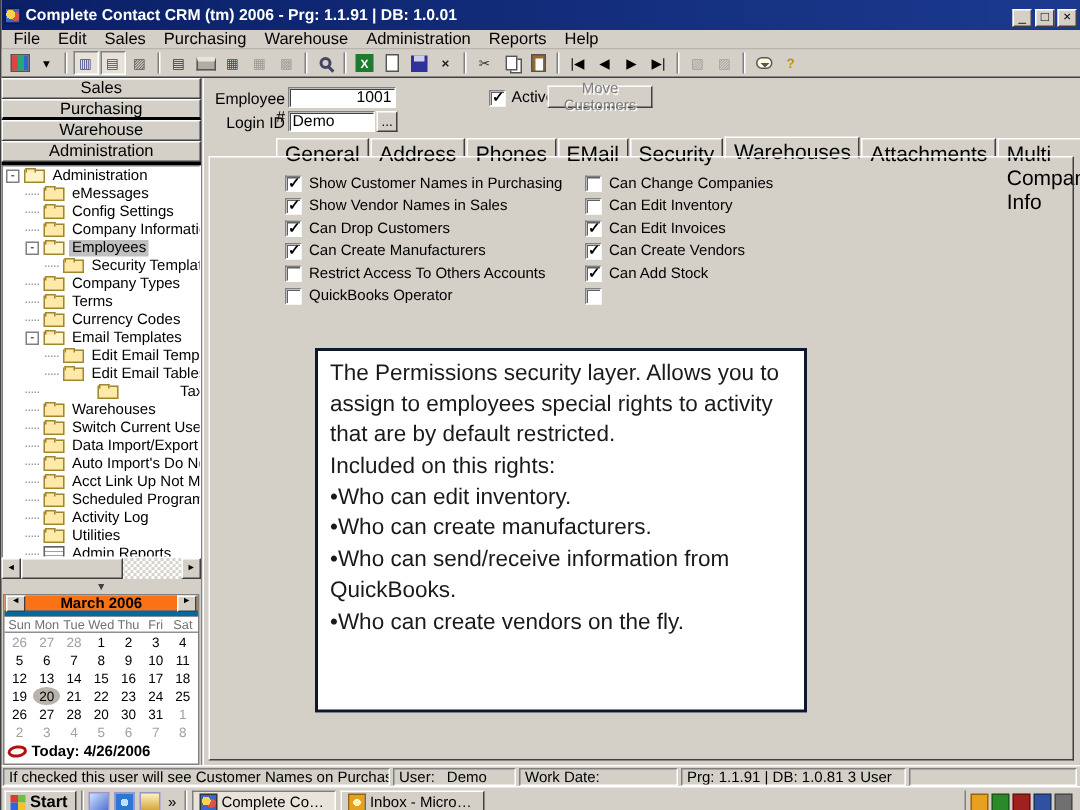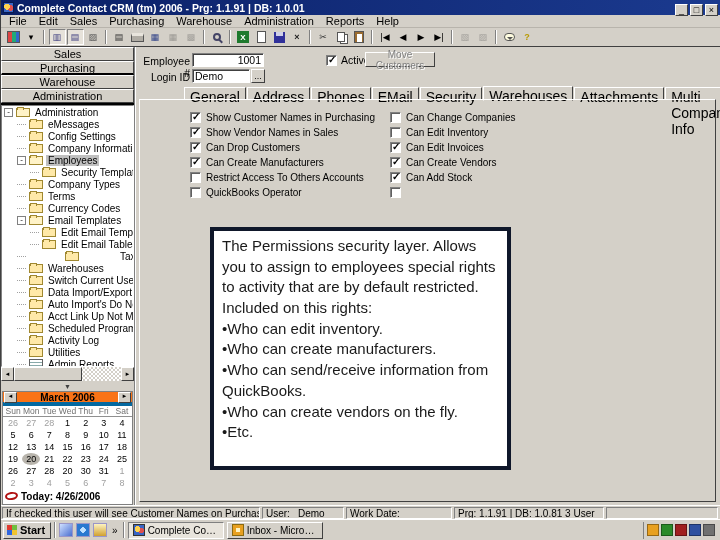--- a/index.html
+++ b/index.html
@@ -4,21 +4,21 @@
 <style>
   html,body{margin:0;padding:0;background:#808080;}
   *{box-sizing:border-box;font-family:"Liberation Sans",sans-serif;}
   .screen{position:relative;width:720px;height:540px;background:#d4d0c8;overflow:hidden;border-left:1px solid #404040;}
 
   
   .raised{border:1px solid;border-color:#ffffff #404040 #404040 #ffffff;background:#d4d0c8;}
   .sunken{border:1px solid;border-color:#808080 #ffffff #ffffff #808080;background:#ffffff;}
 
   
-  .titlebar{height:15px;background:linear-gradient(90deg,#0a1f66,#1b3a8f);display:flex;align-items:center;padding:0 2px;color:#fff;}
+  .titlebar{height:20px;background:linear-gradient(90deg,#0a1f66,#1b3a8f);display:flex;align-items:center;padding:0 2px;color:#fff;}
   .appicon{width:11px;height:11px;margin-right:3px;background:radial-gradient(circle at 35% 40%,#ffd24d 0 3px,transparent 3px),radial-gradient(circle at 70% 55%,#e05050 0 3px,#3a66c4 0 100%);border:1px solid #081a50;}
   .title-text{flex:1;font-size:10.5px;font-weight:bold;white-space:nowrap;overflow:hidden;}
   .winbtn{width:13px;height:12px;margin-left:2px;font-size:9px;line-height:9px;text-align:center;color:#000;padding:0;cursor:default;}
 
   
   .menubar{height:13px;display:flex;align-items:center;padding-left:2px;border-bottom:1px solid #b8b4ac;}
   .menu-item{font-size:11px;padding:0 6px;color:#000;}
 
   
   .toolbar{height:19px;display:flex;align-items:center;padding-left:3px;border-bottom:1px solid #404040;background:#d4d0c8;}
@@ -105,21 +105,21 @@
   .tab{font-size:14px;padding:1px 5px;border:1px solid;border-color:#fff #404040 transparent #fff;background:#d4d0c8;margin-right:1px;height:13px;}
   .tab.active{font-weight:normal;height:15px;border-bottom-color:#d4d0c8;position:relative;top:1px;background:#d4d0c8;}
   .tab-body{position:absolute;left:3px;right:4px;top:52px;bottom:3px;border:1px solid;border-color:#fff #404040 #404040 #fff;}
   .perm-col{position:absolute;top:10px;}
   .perm-col.left{left:50px;}
   .perm-col.right{left:250px;}
   .perm-row{display:flex;align-items:center;height:15px;gap:5px;}
   .perm-label{font-size:10px;white-space:nowrap;}
 
   
-  .overlay{position:absolute;left:74px;top:180px;width:301px;height:243px;background:#fff;border:4px solid #0f172a;padding:5px 8px;color:#1a1a1a;}
+  .overlay{position:absolute;left:74px;top:180px;width:328px;height:243px;background:#fff;border:2px solid #0f172a;padding:5px 8px;color:#1a1a1a;}
   .ov-line{font-size:15px;line-height:1.38;}
 
   
   .statusbar{height:14px;display:flex;gap:2px;padding:1px 2px 0 1px;background:#d4d0c8;border-top:1px solid #fff;}
   .status-cell{border:1px solid;border-color:#808080 #fff #fff #808080;font-size:10px;display:flex;align-items:center;padding-left:3px;white-space:nowrap;overflow:hidden;}
   .sc1{width:258px;}.sc2{width:82px;}.sc3{width:106px;}.sc4{width:150px;}.sc5{flex:1;}
   .sc2 .val{margin-left:8px;}
 
   
   .taskbar{height:21px;display:flex;align-items:center;background:#d4d0c8;border-top:1px solid #fff;padding:0 2px;gap:3px;}
@@ -541,21 +541,20 @@
           </div>
       </div>
 
       <div class="overlay">
           <div class="ov-line">The Permissions security layer. Allows you to assign to employees special rights to activity that are by default restricted.</div>
           <div class="ov-line">Included on this rights:</div>
           <div class="ov-line">•Who can edit inventory.</div>
           <div class="ov-line">•Who can create manufacturers.</div>
           <div class="ov-line">•Who can send/receive information from QuickBooks.</div>
           <div class="ov-line">•Who can create vendors on the fly.</div>
-          <div class="ov-line">•Etc.</div>
         </div>
     </div>
   </div>
 
   <div class="statusbar">
     <span class="status-cell sc1">If checked this user will see Customer Names on Purchasing Screens</span>
     <span class="status-cell sc2">
       <span>User:</span>
       <span class="val">Demo</span>
     </span>

